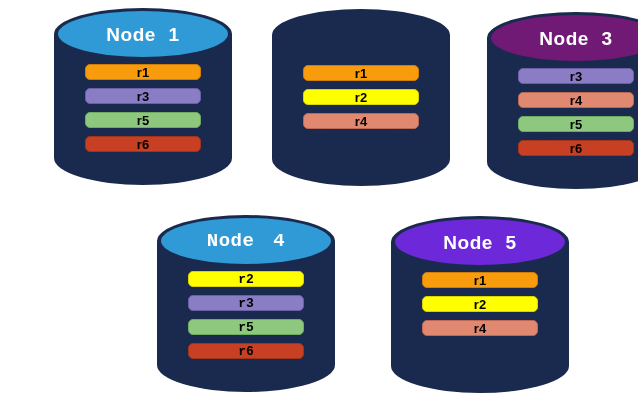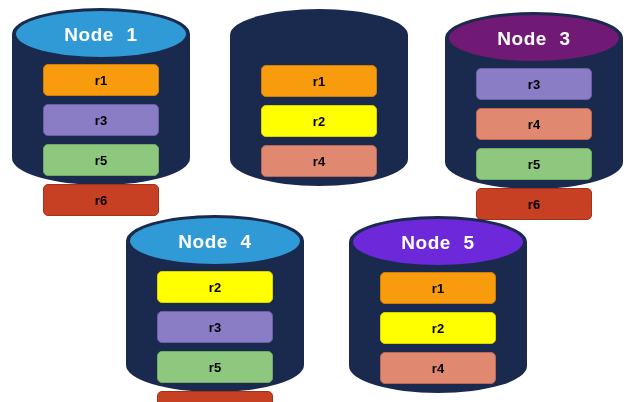--- a/index.html
+++ b/index.html
@@ -1,25 +1,25 @@
 <!DOCTYPE html>
 <html><head>
 <meta charset="utf-8">
 <style>
   html,body{margin:0;padding:0;}
   body{
     width:638px;height:402px;position:relative;background:#ffffff;overflow:hidden;
     font-family:"Liberation Sans","DejaVu Sans",sans-serif;
   }
-  .canvas{position:absolute;inset:0;}
+  .canvas{position:absolute;inset:0;margin-left:42px;}
   .node{position:absolute;width:178px;height:177px;}
   .node-0{left:12px;top:8px;}
   .node-1{left:230px;top:9px;}
   .node-2{left:445px;top:12px;}
-  .node-3{left:126px;top:215px;}
+  .node-3{left:115px;top:215px;font-family:Liberation Mono, monospace;}
   .node-4{left:349px;top:216px;}
   .cyl-back{
     position:absolute;top:0;left:0;right:0;height:52px;
     border-radius:50%;
   }
   .cyl-mid{
     position:absolute;top:26px;bottom:27px;left:0;right:0;
   }
   .cyl-bottom{
     position:absolute;bottom:0;left:0;right:0;height:54px;
@@ -32,21 +32,21 @@
   }
   .node-title{
     color:#ffffff;font-size:19px;font-weight:bold;word-spacing:7px;
     letter-spacing:0.5px;line-height:1;user-select:none;
   }
   .bars{
     position:absolute;top:56px;left:31px;width:116px;
     display:flex;flex-direction:column;gap:8px;
   }
   .bar{
-    height:32px;border-radius:5px;box-sizing:border-box;border:1px solid transparent;
+    height:16px;border-radius:5px;box-sizing:border-box;border:1px solid transparent;
     display:flex;align-items:center;justify-content:center;
     font-size:13px;font-weight:bold;color:#000000;line-height:1;
   }
 </style>
 </head>
 <body>
 
 <div class="canvas" id="canvas">
     <div class="node node-0">
     <div class="cyl-back" style="background: rgb(26, 42, 78);"></div>

